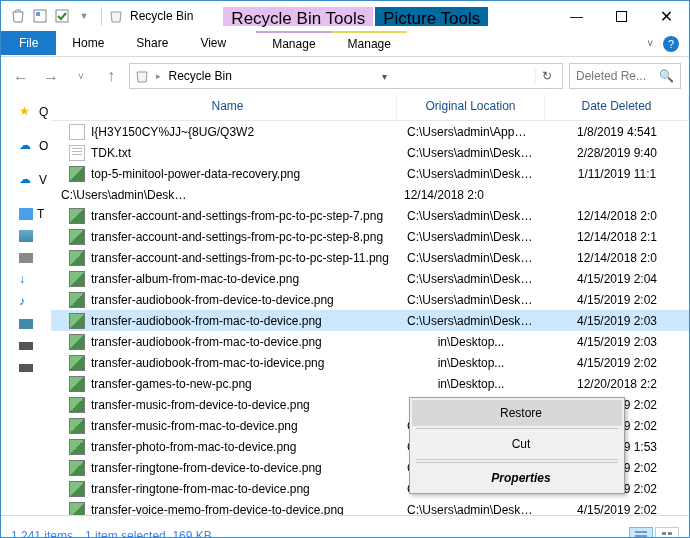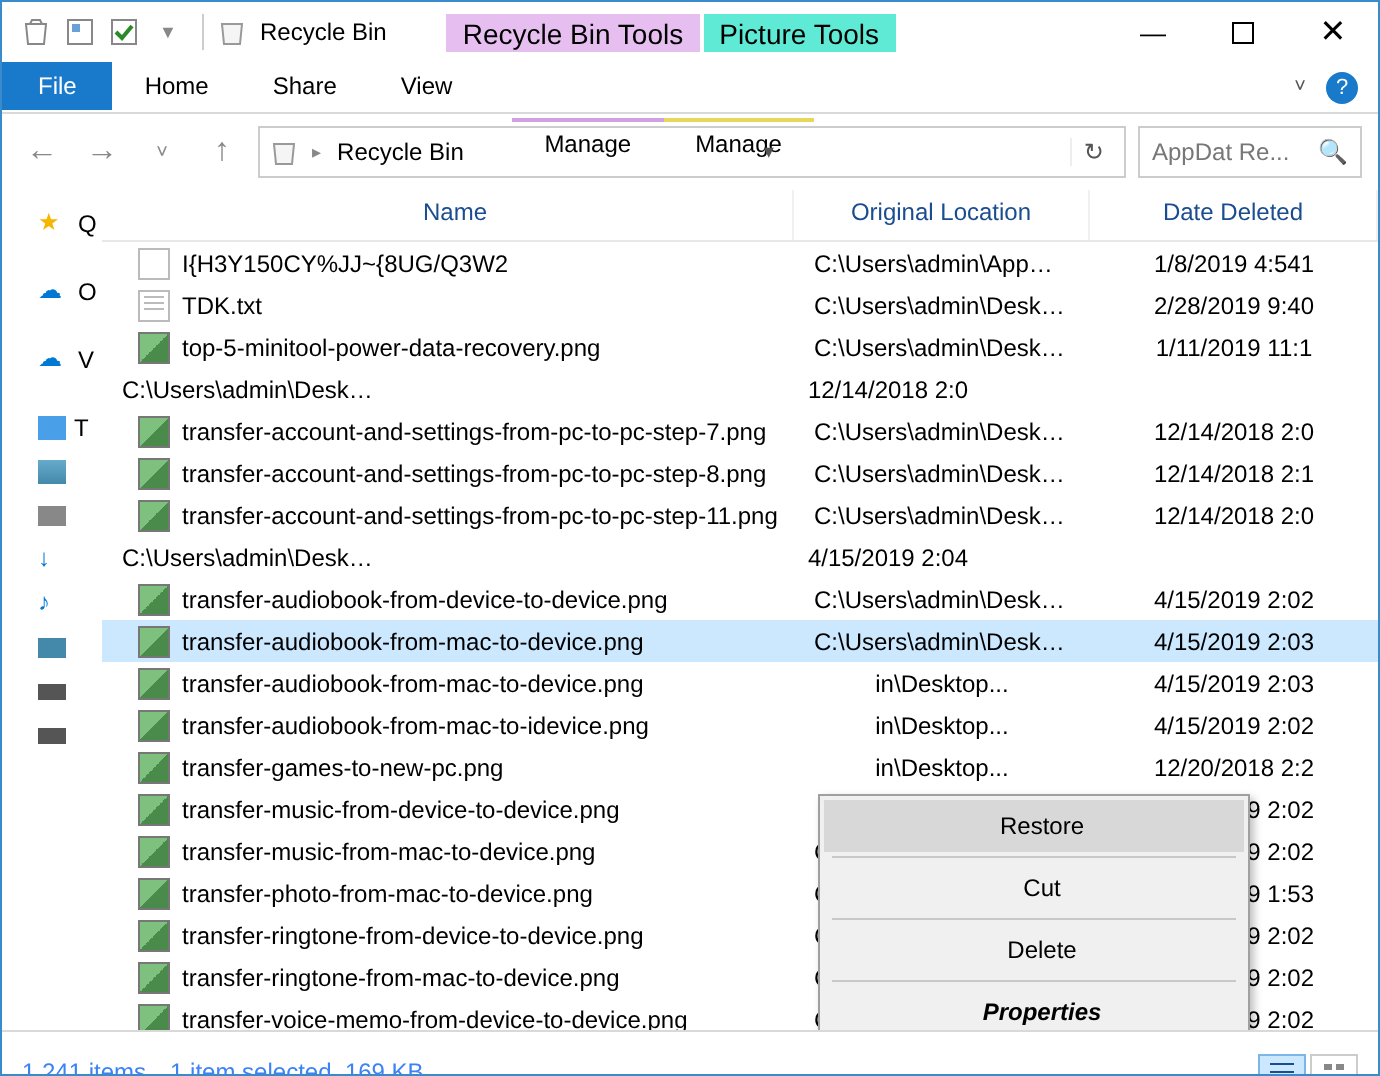--- a/index.html
+++ b/index.html
@@ -3,29 +3,29 @@
 <meta charset="utf-8">
 <style>
 * { box-sizing: border-box; margin: 0; padding: 0; font-family: "Segoe UI", Tahoma, sans-serif; }
 body { width: 690px; height: 538px; background: #fff; overflow: hidden; border: 1px solid #3a8bcc; font-size: 12px; color: #000; position: relative; }
 .titlebar { height: 30px; display: flex; align-items: center; padding: 0 0 0 6px; }
 .titlebar .qat { display: flex; align-items: center; gap: 0; }
 .titlebar .qat-ico { width: 22px; height: 22px; display: flex; align-items: center; justify-content: center; }
 .titlebar .divider { width: 1px; height: 18px; background: #ccc; margin: 0 6px; }
 .titlebar .title-wrap { display: flex; align-items: center; gap: 6px; }
 .titlebar .spacer { flex: 1; }
-.titlebar .context-tab { height: 19px; padding: 2px 8px; font-size: 14px; margin-right: 2px; }
+.titlebar .context-tab { height: 19px; padding: 2px 8px; font-size: 17px; margin-right: 2px; }
 .titlebar .ctx-purple { background: #e6bff0; }
-.titlebar .ctx-yellow { background: #5eead4; }
+.titlebar .ctx-yellow { background: #0369a1; }
 .winctrl { display: flex; margin-left: 20px; }
 .winctrl div { width: 45px; height: 28px; display: flex; align-items: center; justify-content: center; font-size: 13px; }
 .ribbon-tabs { height: 26px; display: flex; border-bottom: 1px solid #d9d9d9; }
 .ribbon-tabs .tab { height: 24px; padding: 0 16px; display: flex; align-items: center; font-size: 12px; }
 .ribbon-tabs .file { background: #1979ca; color: #fff; padding: 10px 18px; }
-.ribbon-tabs .ctx-tab { border-top: 1px solid #d9d9d9; margin-top: 28px; }
+.ribbon-tabs .ctx-tab { border-top: 1px solid #d9d9d9; }
 .ribbon-tabs .ctx-p { border-top: 2px solid #d1a0e0; }
 .ribbon-tabs .ctx-y { border-top: 2px solid #e7d75d; }
 .ribbon-right { margin-left: auto; display: flex; align-items: center; gap: 10px; padding-right: 10px; }
 .help-ico { width: 16px; height: 16px; border-radius: 50%; background: #1979ca; color: #fff; display: flex; align-items: center; justify-content: center; font-size: 11px; }
 .addr-row { height: 38px; display: flex; align-items: center; padding: 4px 8px; gap: 6px; }
 .nav-arrow { width: 24px; height: 24px; display: flex; align-items: center; justify-content: center; color: #888; font-size: 16px; }
 .addr-bar { flex: 1; height: 26px; border: 1px solid #ccc; display: flex; align-items: center; padding: 0 4px; gap: 6px; }
 .addr-bar .crumb { padding: 0 2px; }
 .addr-bar .refresh { margin-left: auto; border-left: 1px solid #eee; padding: 0 6px; color: #555; }
 .searchbox { width: 112px; height: 26px; border: 1px solid #ccc; display: flex; align-items: center; padding: 0 6px; color: #777; gap: 4px; }
@@ -135,21 +135,21 @@
         <svg width="16" height="16">
           <path d="M3 4h10l-1 10H4z" fill="#f5f5f5" stroke="#999"></path>
         </svg>
       </span>
     <span style="color:#888;font-size:9px;">▸</span>
     <span class="crumb">Recycle Bin</span>
     <span style="margin-left:auto;color:#555;font-size:10px;">▾</span>
     <span class="refresh">↻</span>
   </div>
   <div class="searchbox">
-    <span>AppDat Re...</span>
+    <span>Deleted Re...</span>
     <span style="margin-left:auto;color:#888;">🔍</span>
   </div>
 </div>
 
 <div class="body-area">
   <div class="sidebar">
     <div class="sitem">
         <span class="sico" style="color:#f7b500">★</span>
         <span>Q</span>
       </div>
@@ -244,20 +244,24 @@
         </div>
         <div class="row">
           <div class="cell c-name">
             <span class="fico png"></span>
             <span>transfer-account-and-settings-from-pc-to-pc-step-11.png</span>
           </div>
           <div class="cell c-loc">C:\Users\admin\Desktop...</div>
           <div class="cell c-date">12/14/2018 2:0</div>
         </div>
         <div class="row">
+          <div class="cell c-name">
+            <span class="fico png"></span>
+            <span>transfer-album-from-mac-to-device.png</span>
+          </div>
           <div class="cell c-loc">C:\Users\admin\Desktop...</div>
           <div class="cell c-date">4/15/2019 2:04</div>
         </div>
         <div class="row">
           <div class="cell c-name">
             <span class="fico png"></span>
             <span>transfer-audiobook-from-device-to-device.png</span>
           </div>
           <div class="cell c-loc">C:\Users\admin\Desktop...</div>
           <div class="cell c-date">4/15/2019 2:02</div>
@@ -342,21 +346,20 @@
           <div class="cell c-loc">C:\Users\admin\Desktop...</div>
           <div class="cell c-date">4/15/2019 2:02</div>
         </div>
       </div>
 
     <div class="context-menu" id="ctxmenu">
         <div class="mi hover">Restore</div>
         <hr>
         <div class="mi">Cut</div>
         <hr>
-        <div class="mi">Delete</div>
         <hr>
         <div class="mi bold">Properties</div>
       </div>
   </div>
 </div>
 
 <div class="statusbar">
   <span>1,241 items</span>
   <span><span>1 item selected</span>&nbsp;&nbsp;<span>169 KB</span></span>
   <div class="views">

